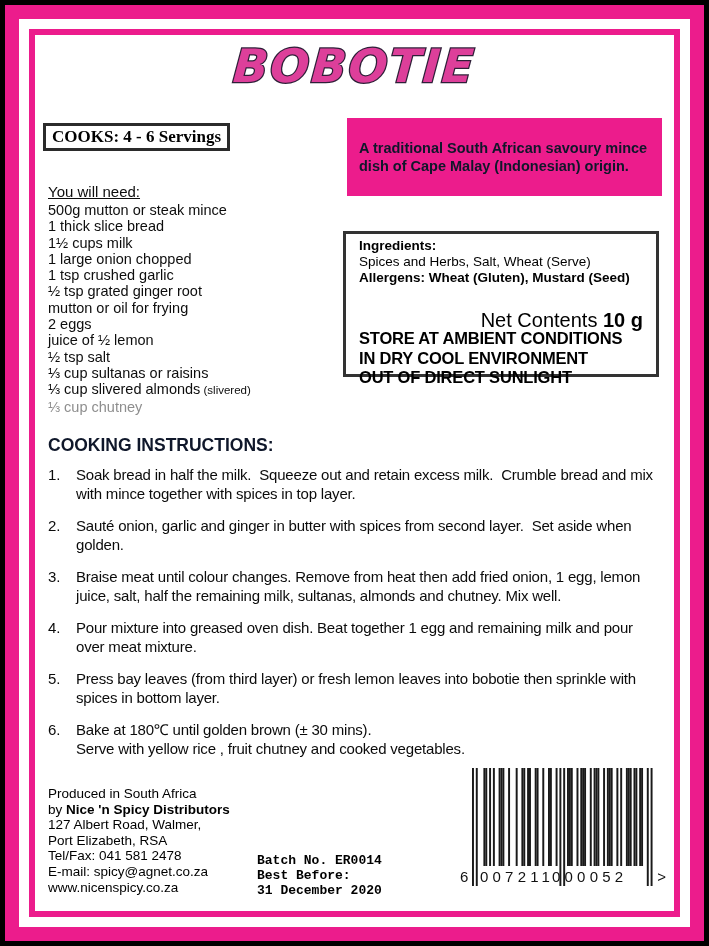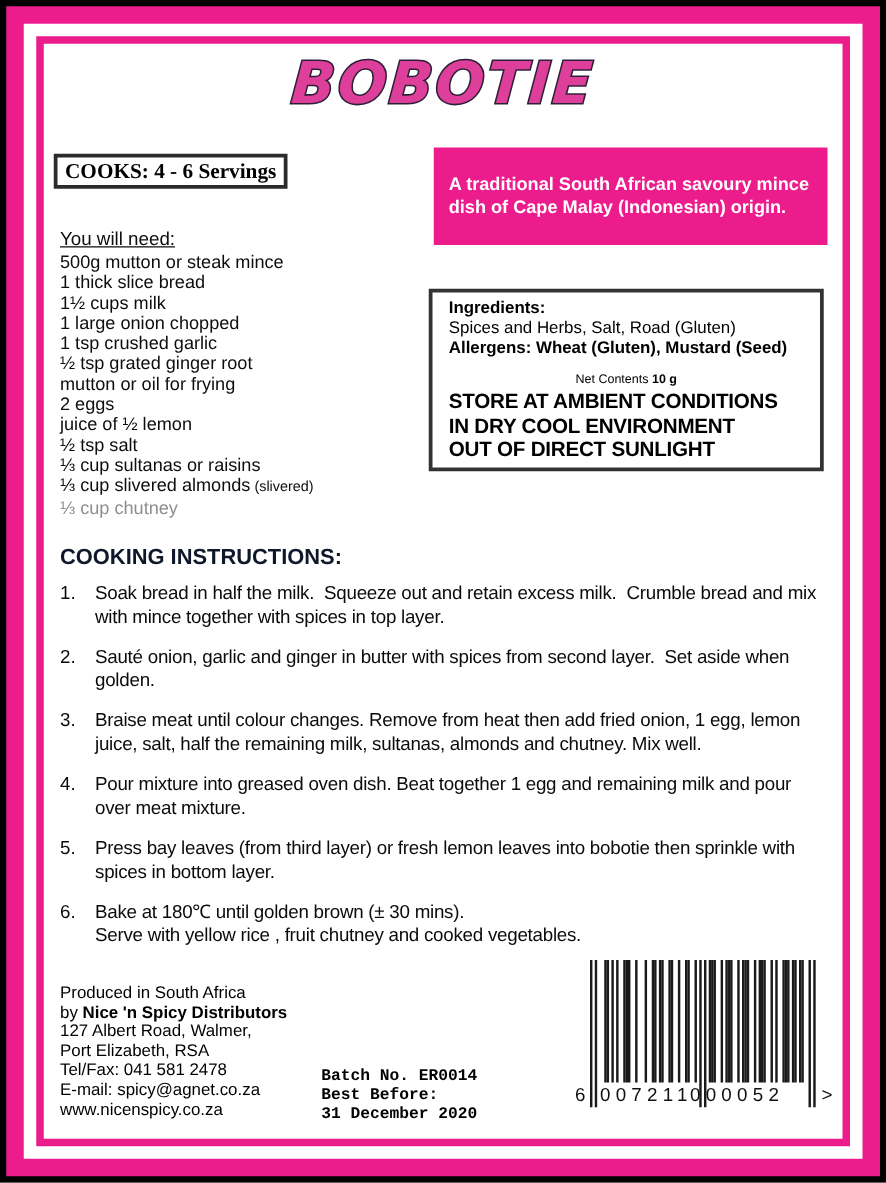--- a/index.html
+++ b/index.html
@@ -31,42 +31,42 @@
   
   .servings{
     position:absolute;top:88px;left:8px;
     border:3px solid #2b2b2b;padding:1px 6px;
     font-size:17px;font-weight:bold;color:#000;background:#fff;font-family:Liberation Serif, serif;
   }
 
   
   .desc-box{
     position:absolute;top:83px;left:312px;width:315px;height:78px;
-    background:var(--pink);color:#ffffff;
+    background:var(--pink);color:#0f172a;
     display:flex;align-items:center;
     padding:4px 12px;
     font-size:14.5px;font-weight:bold;line-height:18px;
   }
 
   
   .needs{position:absolute;top:148px;left:13px;width:290px;color:#0d0d0d;}
   .needs-heading{font-size:15px;text-decoration:underline;margin-bottom:2px;}
   .needs-list{list-style:none;}
   .needs-list li{font-size:14.5px;line-height:16.3px;}
   .needs-list li.muted{color:#8e8e8e;}
   .needs-list .note{font-size:11.5px;}
 
   
   .ing-box{
     position:absolute;top:196px;left:308px;width:316px;height:146px;
     border:3px solid #333;padding:4px 13px;color:#000;
   }
   .ing-line{font-size:13.5px;line-height:16px;}
   .ing-line.bold{font-weight:bold;}
-  .net-contents{font-size:10px;text-align:center;margin-top:9px;line-height:17px;}
+  .net-contents{font-size:20px;text-align:right;margin-top:26px;line-height:17px;}
   .net-contents b{font-weight:bold;}
   .storage div{font-size:16.5px;font-weight:bold;line-height:19.5px;letter-spacing:-0.2px;}
 
   
   .cook-heading{
     position:absolute;top:400px;left:13px;
     font-size:17.5px;font-weight:bold;color:#0f172a;
   }
   .steps{
     position:absolute;top:430px;left:13px;width:614px;
@@ -130,21 +130,21 @@
                 <li>juice of ½ lemon</li>
                 <li>½ tsp salt</li>
                 <li>⅓ cup sultanas or raisins</li>
                 <li>⅓ cup slivered almonds<span class="note"> (slivered)</span></li>
                 <li class="muted">⅓ cup chutney</li>
               </ul>
       </div>
 
       <div class="ing-box">
         <div class="ing-line bold">Ingredients:</div>
-        <div class="ing-line">Spices and Herbs, Salt, Road (Gluten)</div>
+        <div class="ing-line">Spices and Herbs, Salt, Wheat (Serve)</div>
         <div class="ing-line bold">Allergens: Wheat (Gluten), Mustard (Seed)</div>
         <div class="net-contents">
           <span>Net Contents</span>
           <b>10 g</b>
         </div>
         <div class="storage">
                 <div>STORE AT AMBIENT CONDITIONS</div>
                 <div>IN DRY COOL ENVIRONMENT</div>
                 <div>OUT OF DIRECT SUNLIGHT</div>
               </div>

